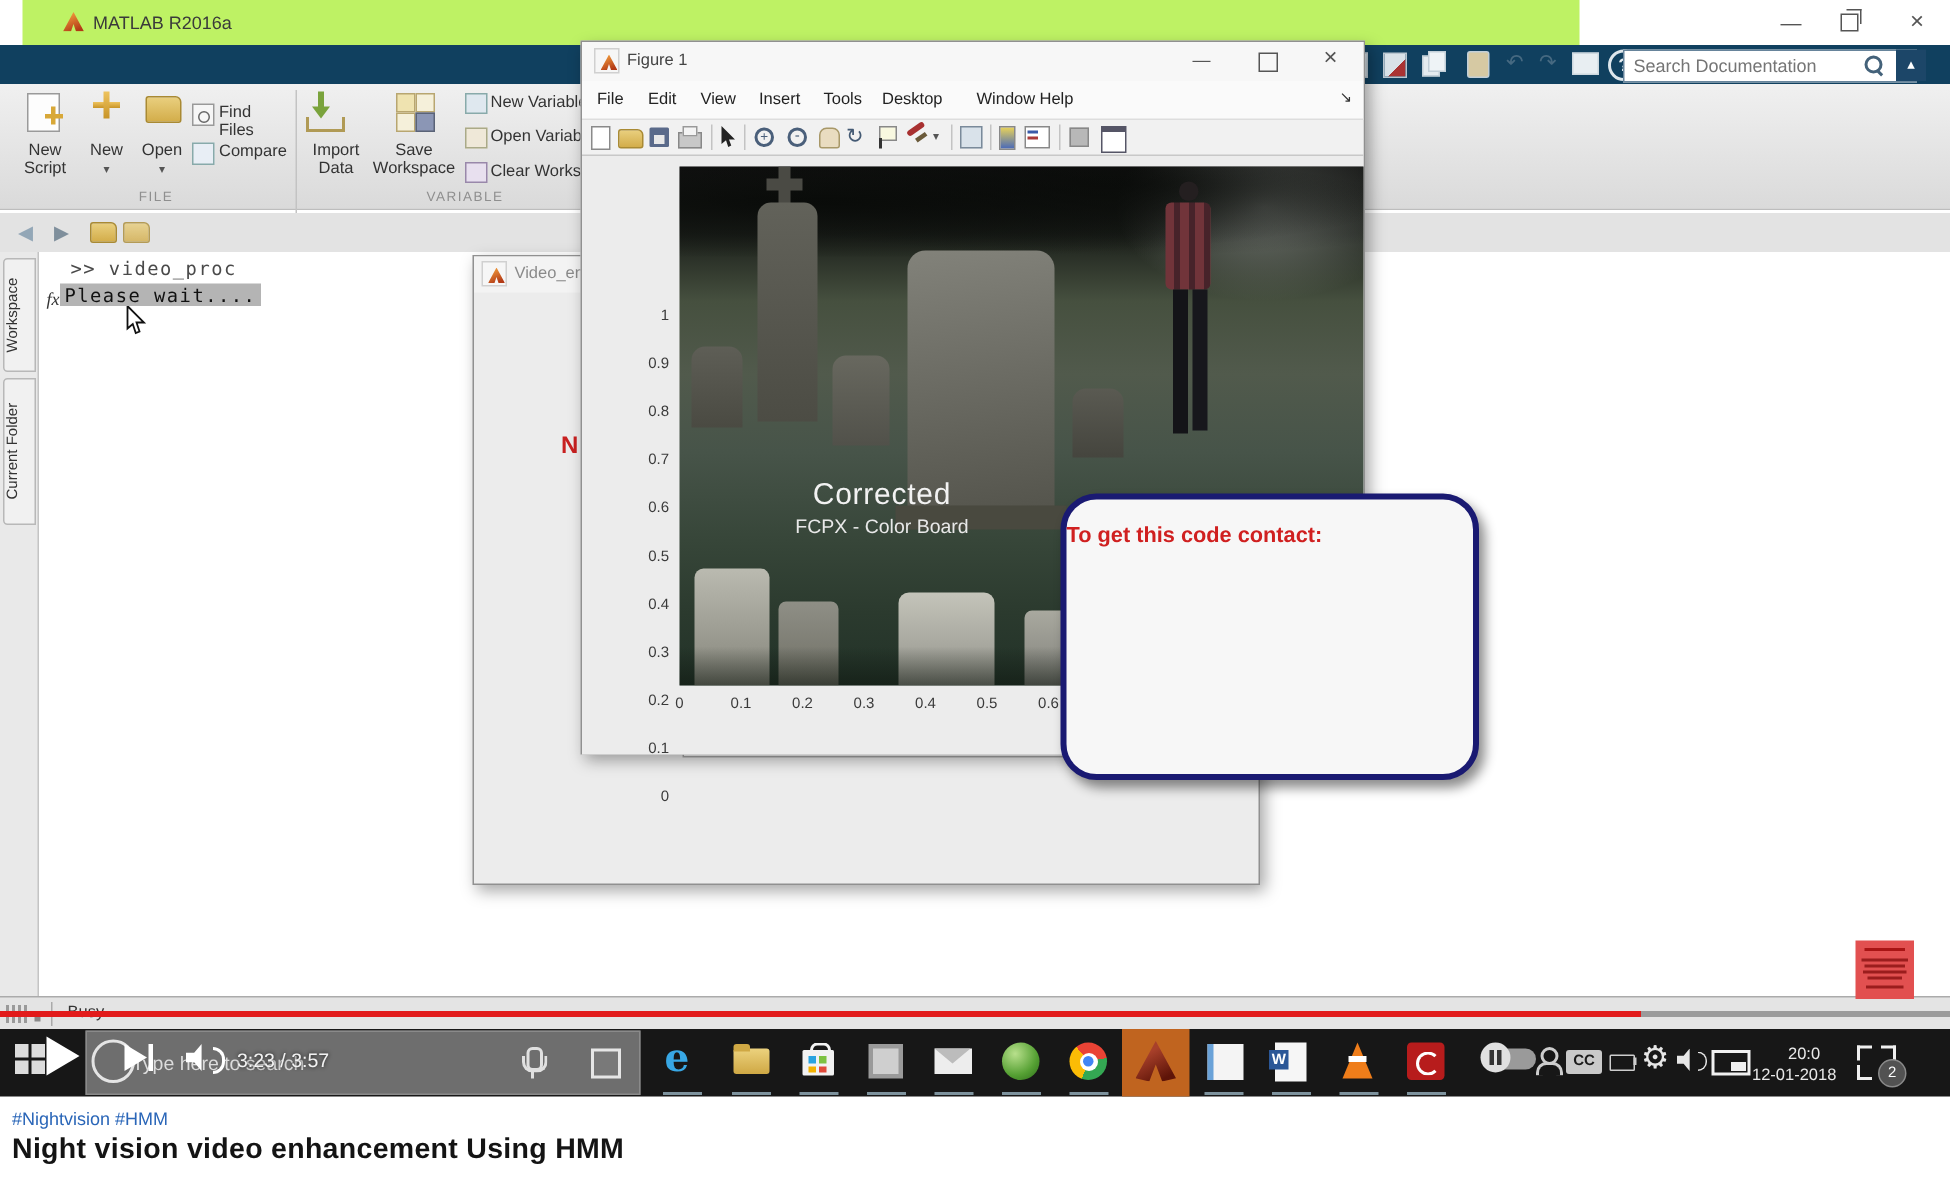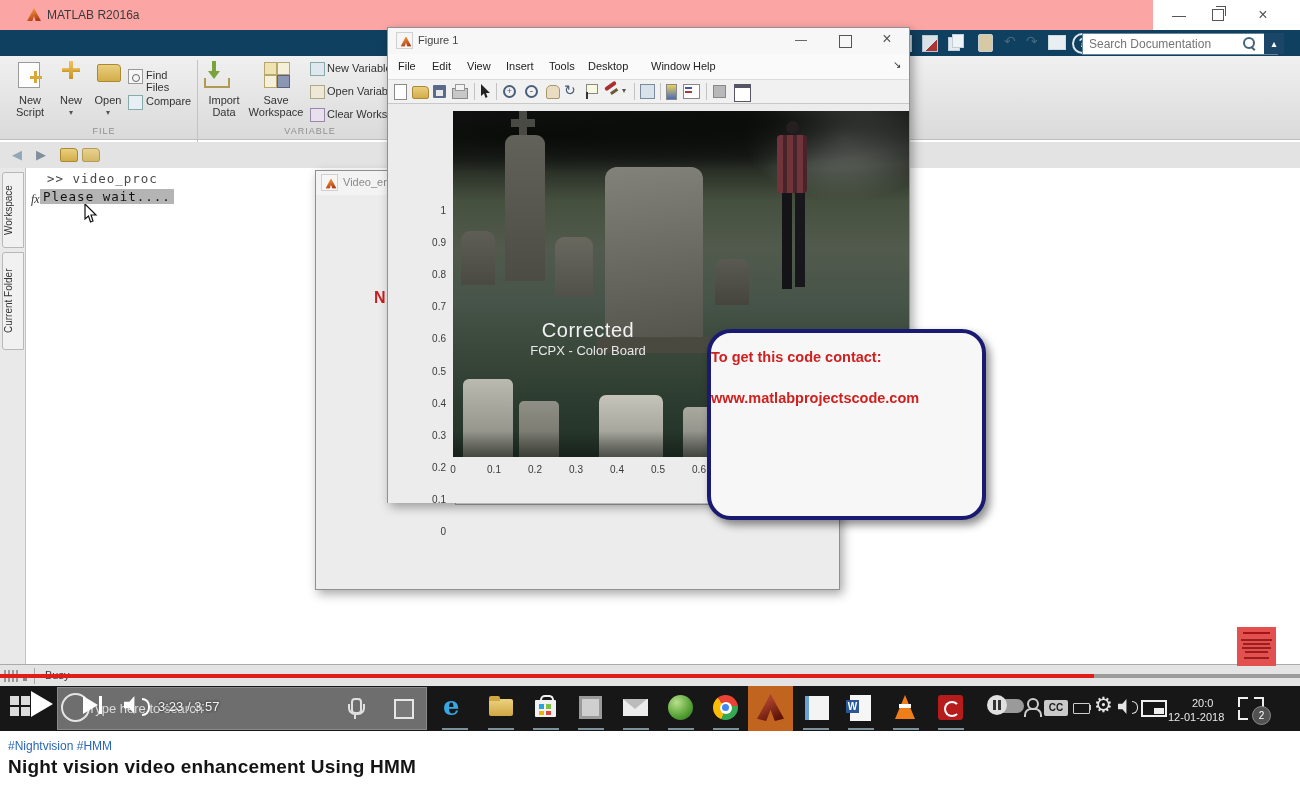--- a/index.html
+++ b/index.html
@@ -1,21 +1,21 @@
 <!DOCTYPE html>
 <html><head>
 <meta charset="utf-8">
 <style>
   html,body{margin:0;padding:0;background:#fff}
   #screen{position:relative;width:1300px;height:790px;background:#fff;overflow:hidden;
           font-family:"Liberation Sans",sans-serif;-webkit-font-smoothing:antialiased}
   .abs{position:absolute}
   .mono{font-family:"DejaVu Sans Mono",monospace}
   
-  .titlebar{left:0;top:0;width:1153px;height:30px;background:#fca5a5}
+  .titlebar{left:15px;top:0;width:1038px;height:30px;background:#bef264}
   .mlogo{width:14px;height:13px;background:linear-gradient(155deg,#f09a3c 15%,#b33a16 85%);
          clip-path:polygon(50% 0,100% 100%,62% 100%,50% 62%,38% 100%,0 100%)}
   .winbtn{width:30px;height:20px;text-align:center;color:#555;font-size:14px;line-height:20px;cursor:default}
   .tabstrip{left:0;top:30px;width:1300px;height:26px;background:#10405f}
   .rtab{top:31px;height:25px;line-height:25px;text-align:center;font-size:11px;font-weight:bold;letter-spacing:.5px}
   .rtab.active{background:#f0f0f0;color:#333;border-radius:3px 3px 0 0}
   .rtab.idle{background:#1b4a70;color:#d7e4ef;border:1px solid #2d5f8a;box-sizing:border-box;border-bottom:none;border-radius:3px 3px 0 0}
   .ribbon{left:0;top:56px;width:1300px;height:84px;background:linear-gradient(#f0f0f0,#dadada);border-bottom:1px solid #bdbdbd;box-sizing:border-box}
   .seclabel{top:126px;font-size:9px;color:#8f8f8f;text-align:center;letter-spacing:1px}
   .rbtnlabel{font-size:11px;color:#333;text-align:center;line-height:12px}
@@ -317,21 +317,20 @@
       <div class="abs tick" style="left:137px;top:360px;width:20px;text-align:center">0.2</div>
       <div class="abs tick" style="left:178px;top:360px;width:20px;text-align:center">0.3</div>
       <div class="abs tick" style="left:219px;top:360px;width:20px;text-align:center">0.4</div>
       <div class="abs tick" style="left:260px;top:360px;width:20px;text-align:center">0.5</div>
       <div class="abs tick" style="left:301px;top:360px;width:20px;text-align:center">0.6</div>
     </div>
   </div>
 
   <div class="abs contact">
     <div class="abs cline" style="top:16px">To get this code contact:</div>
-    <div class="abs cline" style="top:57px">www.matlabprojectscode.com</div>
   </div>
 
   <div class="abs" style="left:1237px;top:627px;width:39px;height:39px;background:#e25050;z-index:65">
     <span class="abs" style="left:6px;top:5px;width:27px;height:2px;background:#a81414"></span>
     <span class="abs" style="left:4px;top:12px;width:31px;height:1.5px;background:#8a1010;opacity:.8"></span>
     <span class="abs" style="left:6px;top:16px;width:27px;height:1.5px;background:#8a1010;opacity:.8"></span>
     <span class="abs" style="left:5px;top:20px;width:29px;height:1.5px;background:#8a1010;opacity:.8"></span>
     <span class="abs" style="left:8px;top:24px;width:23px;height:1.5px;background:#8a1010;opacity:.8"></span>
     <span class="abs" style="left:7px;top:30px;width:25px;height:1.5px;background:#8a1010;opacity:.8"></span>
   </div>

